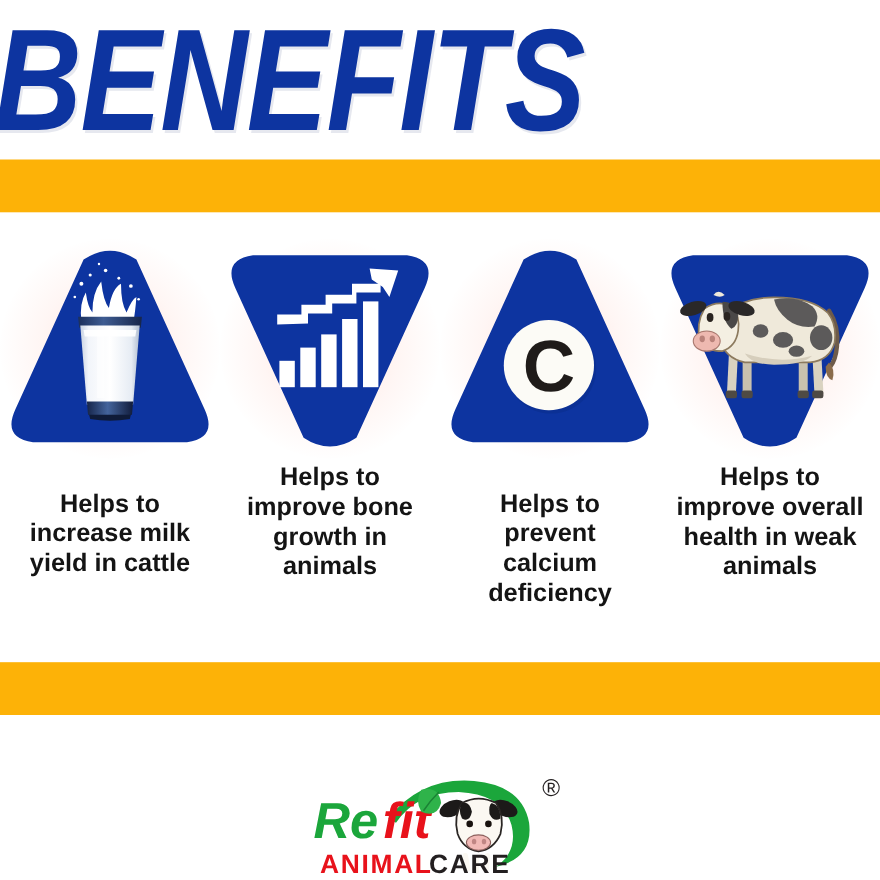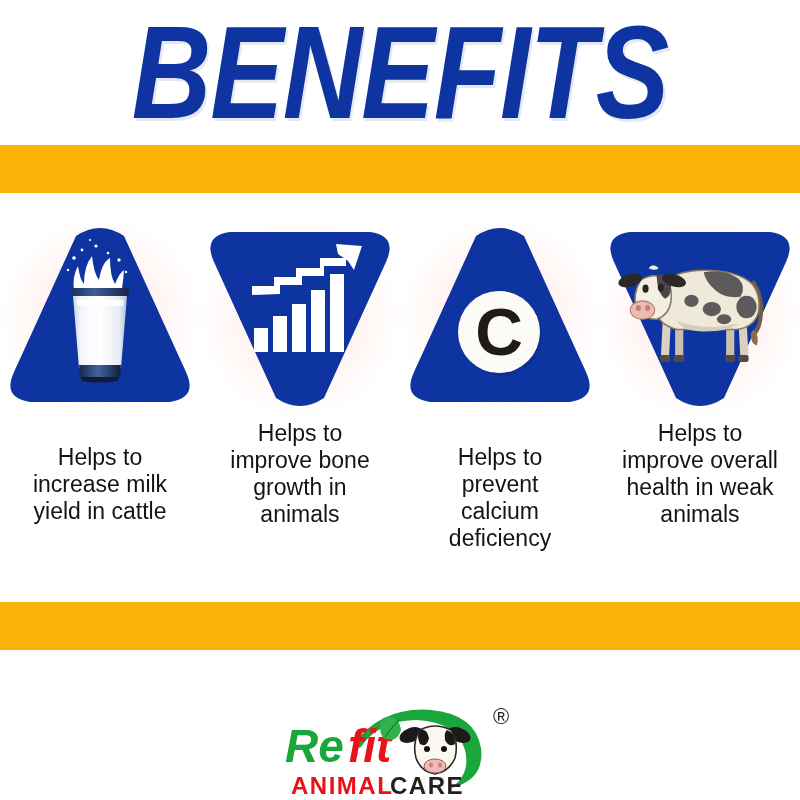--- a/index.html
+++ b/index.html
@@ -21,21 +21,21 @@
 
   
   .title-zone {
     position: absolute;
     left: 0;
     top: 0;
     width: 800px;
     height: 145px;
     display: flex;
     align-items: center;
-    justify-content: center;
+    justify-content: flex-start;
   }
   .title-text {
     font-family: "Liberation Sans", sans-serif;
     font-weight: bold;
     font-style: italic;
     font-size: 108px;
     line-height: 1;
     letter-spacing: -1px;
     color: #0D34A0;
     transform: scaleY(1.22) scaleX(1.02);
@@ -107,21 +107,21 @@
     pointer-events: none;
   }
 
   
   .caption {
     position: absolute;
     left: 4px;
     width: 192px;
     text-align: center;
     font-family: "Liberation Sans", sans-serif;
-    font-weight: normal;
+    font-weight: bold;
     font-size: 23px;
     line-height: 1.17;
     color: #141414;
     white-space: pre-line;
   }
   .cap-a { top: 222px; }
   .cap-b { top: 198px; }
 
   
   .logo-zone {

